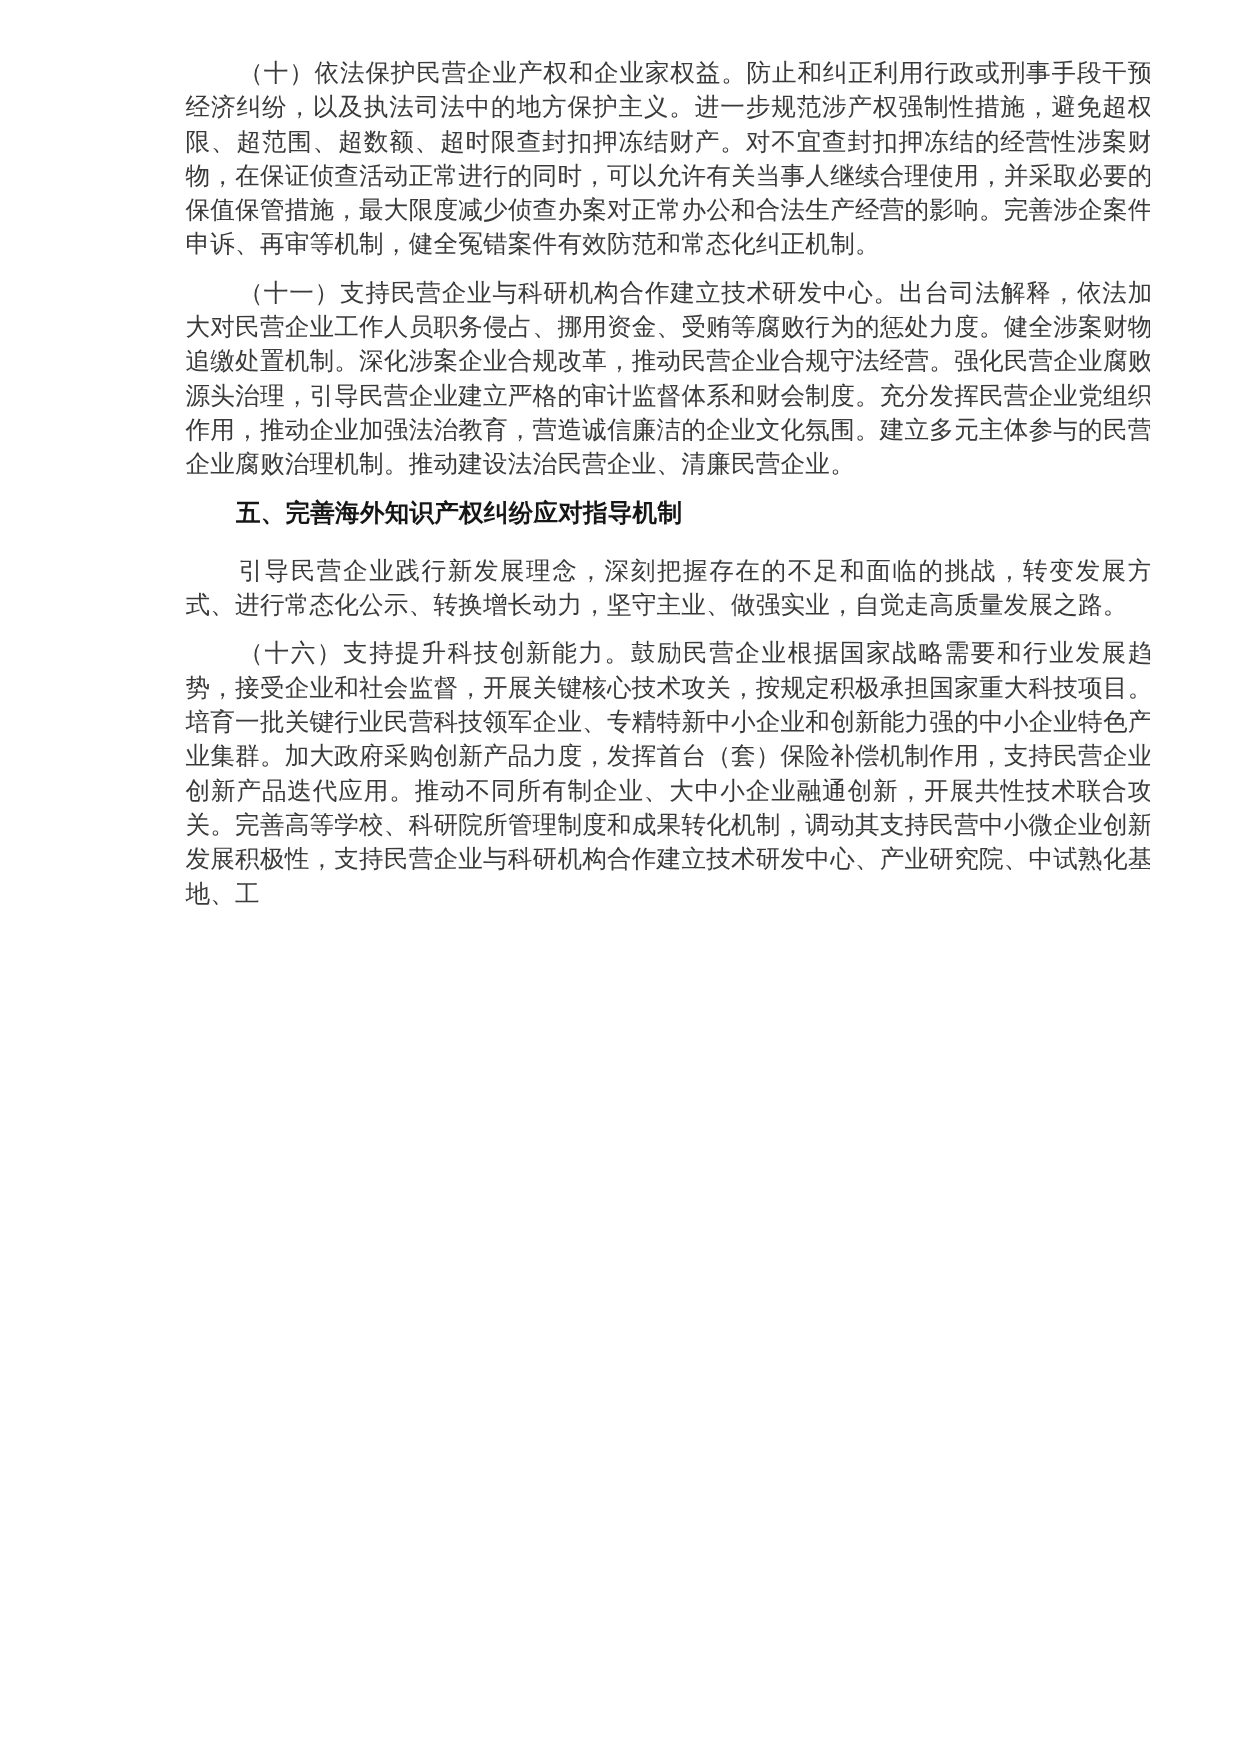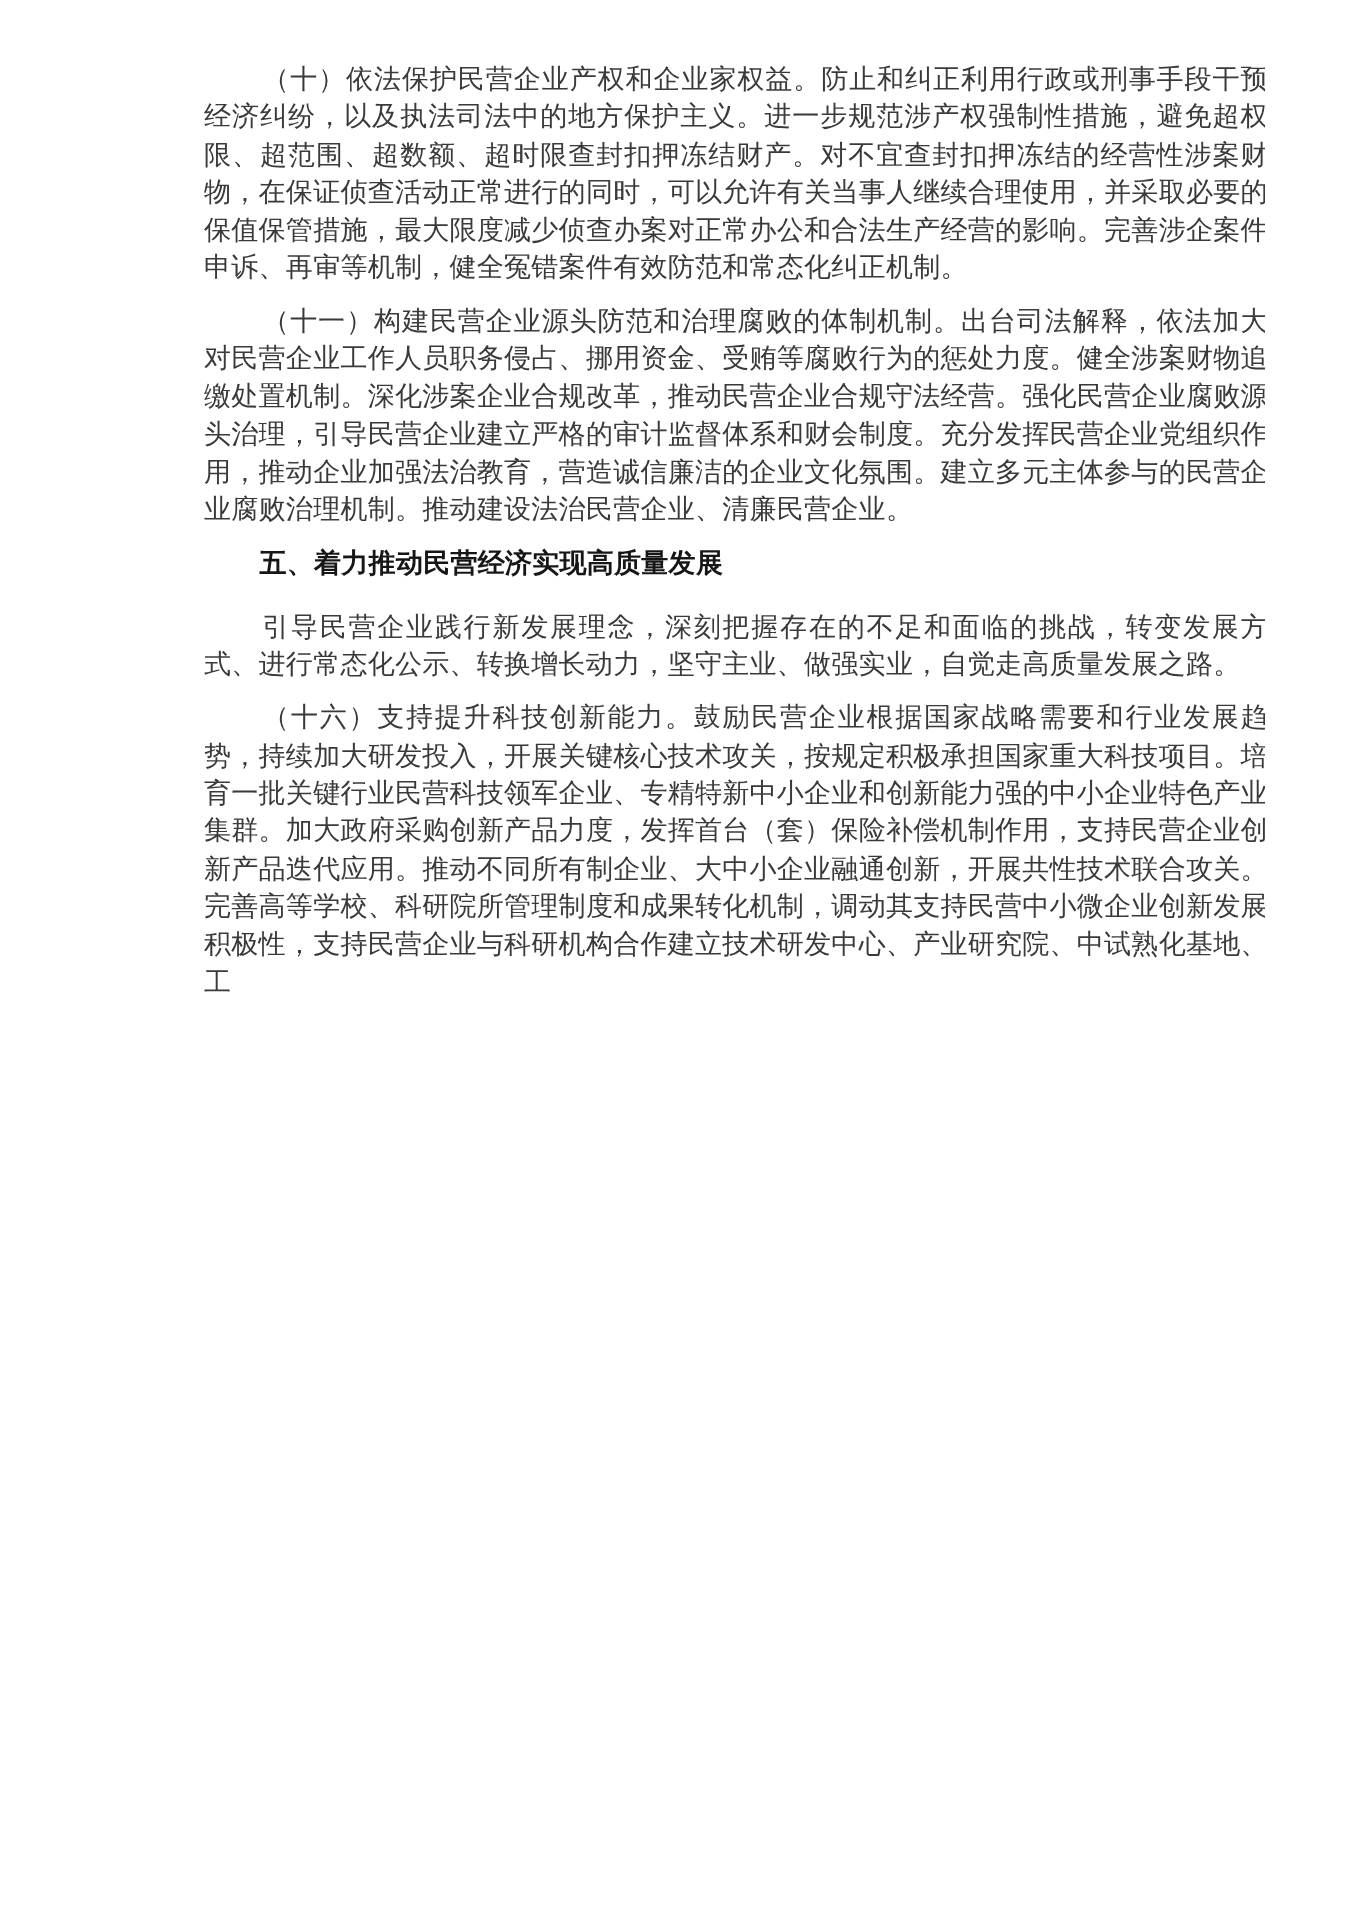--- a/index.html
+++ b/index.html
@@ -39,18 +39,18 @@
     margin:2px 0 24px 0;
     letter-spacing:0.2px;
   }
 </style>
 </head>
 <body>
 
 <div class="page">
   <main class="doc" id="doc-body">
       <p class="para">（十）依法保护民营企业产权和企业家权益。防止和纠正利用行政或刑事手段干预经济纠纷，以及执法司法中的地方保护主义。进一步规范涉产权强制性措施，避免超权限、超范围、超数额、超时限查封扣押冻结财产。对不宜查封扣押冻结的经营性涉案财物，在保证侦查活动正常进行的同时，可以允许有关当事人继续合理使用，并采取必要的保值保管措施，最大限度减少侦查办案对正常办公和合法生产经营的影响。完善涉企案件申诉、再审等机制，健全冤错案件有效防范和常态化纠正机制。</p>
-      <p class="para">（十一）构建民营企业源头防范和治理腐败的体制机制。出台司法解释，依法加大对民营企业工作人员职务侵占、挪用资金、受贿等腐败行为的惩处力度。健全涉案财物追缴处置机制。深化涉案企业合规改革，推动民营企业合规守法经营。强化民营企业腐败源头治理，引导民营企业建立严格的审计监督体系和财会制度。充分发挥民营企业党组织作用，推动企业加强法治教育，营造诚信廉洁的企业文化氛围。建立多元主体参与的民营企业腐败治理机制。推动建设法治民营企业、清廉民营企业。</p>
-      <h2 class="section-heading">五、着力推动民营经济实现高质量发展</h2>
+      <p class="para">（十一）支持民营企业与科研机构合作建立技术研发中心。出台司法解释，依法加大对民营企业工作人员职务侵占、挪用资金、受贿等腐败行为的惩处力度。健全涉案财物追缴处置机制。深化涉案企业合规改革，推动民营企业合规守法经营。强化民营企业腐败源头治理，引导民营企业建立严格的审计监督体系和财会制度。充分发挥民营企业党组织作用，推动企业加强法治教育，营造诚信廉洁的企业文化氛围。建立多元主体参与的民营企业腐败治理机制。推动建设法治民营企业、清廉民营企业。</p>
+      <h2 class="section-heading">五、完善海外知识产权纠纷应对指导机制</h2>
       <p class="para">引导民营企业践行新发展理念，深刻把握存在的不足和面临的挑战，转变发展方式、进行常态化公示、转换增长动力，坚守主业、做强实业，自觉走高质量发展之路。</p>
-      <p class="para">（十六）支持提升科技创新能力。鼓励民营企业根据国家战略需要和行业发展趋势，持续加大研发投入，开展关键核心技术攻关，按规定积极承担国家重大科技项目。培育一批关键行业民营科技领军企业、专精特新中小企业和创新能力强的中小企业特色产业集群。加大政府采购创新产品力度，发挥首台（套）保险补偿机制作用，支持民营企业创新产品迭代应用。推动不同所有制企业、大中小企业融通创新，开展共性技术联合攻关。完善高等学校、科研院所管理制度和成果转化机制，调动其支持民营中小微企业创新发展积极性，支持民营企业与科研机构合作建立技术研发中心、产业研究院、中试熟化基地、工</p>
+      <p class="para">（十六）支持提升科技创新能力。鼓励民营企业根据国家战略需要和行业发展趋势，接受企业和社会监督，开展关键核心技术攻关，按规定积极承担国家重大科技项目。培育一批关键行业民营科技领军企业、专精特新中小企业和创新能力强的中小企业特色产业集群。加大政府采购创新产品力度，发挥首台（套）保险补偿机制作用，支持民营企业创新产品迭代应用。推动不同所有制企业、大中小企业融通创新，开展共性技术联合攻关。完善高等学校、科研院所管理制度和成果转化机制，调动其支持民营中小微企业创新发展积极性，支持民营企业与科研机构合作建立技术研发中心、产业研究院、中试熟化基地、工</p>
     </main>
 </div>
 
 </body></html>

